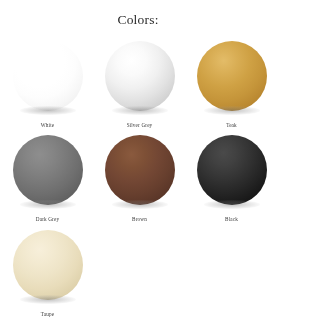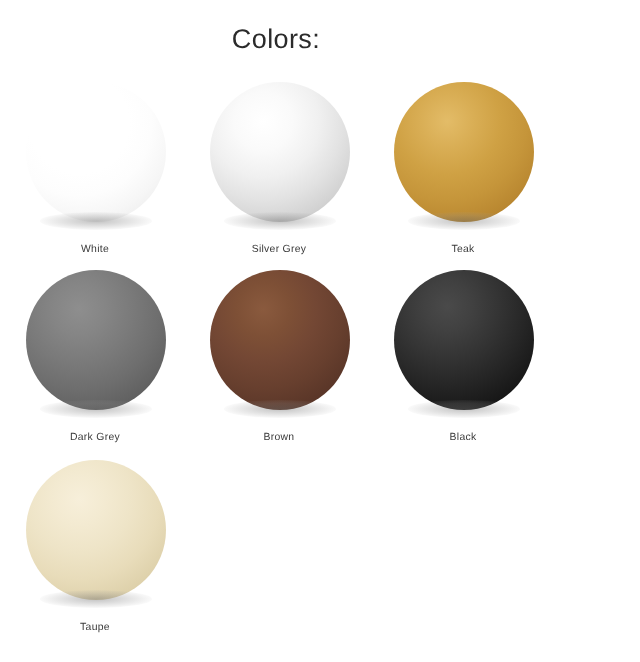--- a/index.html
+++ b/index.html
@@ -11,20 +11,21 @@
     height: 331px;
     background: #ffffff;
     font-family: "Liberation Sans", sans-serif;
     overflow: hidden;
   }
   .page {
     position: relative;
     width: 276px;
     height: 325px;
     background: #ffffff;
+    font-family: Liberation Serif, serif;
   }
   .page-title {
     text-align: center;
     font-size: 13.5px;
     color: #2b2b2b;
     letter-spacing: 0.2px;
     padding-top: 13px;
     margin: 0;
     font-weight: 400;
     line-height: 1;

